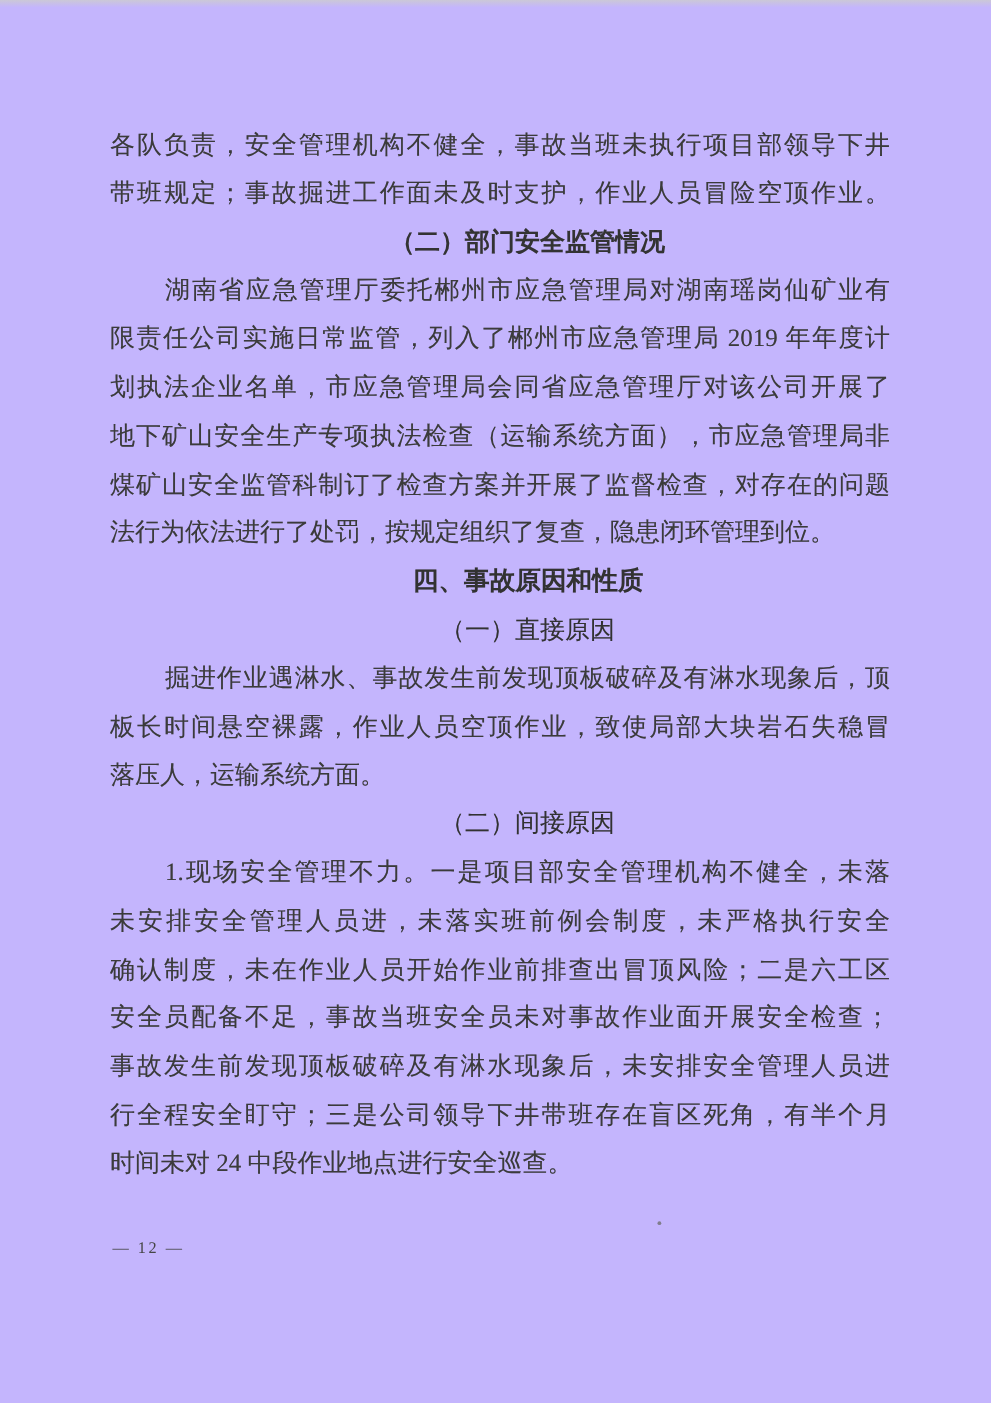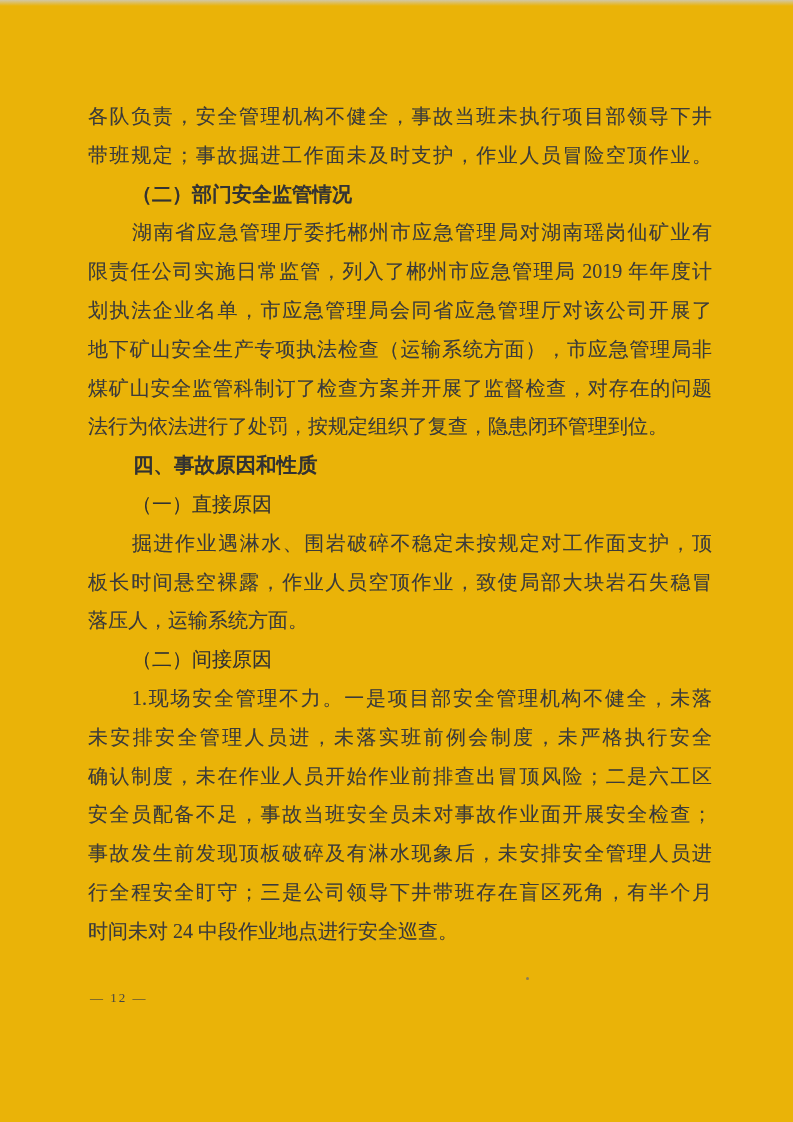--- a/index.html
+++ b/index.html
@@ -4,21 +4,21 @@
 <style>
   html, body {
     margin: 0;
     padding: 0;
     background: #ffffff;
   }
   .page {
     position: relative;
     width: 793px;
     height: 1122px;
-    background: #eab308;
+    background: #c4b5fd;
     overflow: hidden;
     font-family: "Liberation Serif", serif;
   }
   
   .scan-edge {
     position: absolute;
     top: 0; left: 0;
     width: 100%; height: 6px;
     background: linear-gradient(to bottom, #cdcdcd, rgba(255,255,255,0));
     opacity: .8;
@@ -39,20 +39,21 @@
     overflow: visible;
     text-shadow: 0 0 0.5px rgba(59,59,59,0.35);
   }
   .line.fill {
     text-align: justify;
     text-align-last: justify;
     text-justify: inter-character;
   }
   .line.indent {
     text-indent: 2.2em;
+    text-align: center;
   }
   .line.chapter-heading {
     font-weight: bold;
     font-family: Liberation Serif, serif;
     font-size: 20.5px;
     color: #323232;
   }
   .line.section-heading {
     font-weight: 600;
     color: #333333;
@@ -92,21 +93,21 @@
       <div class="line body fill">带班规定；事故掘进工作面未及时支护，作业人员冒险空顶作业。</div>
       <div class="line section-heading indent">（二）部门安全监管情况</div>
       <div class="line body fill indent">湖南省应急管理厅委托郴州市应急管理局对湖南瑶岗仙矿业有</div>
       <div class="line body fill">限责任公司实施日常监管，列入了郴州市应急管理局 2019 年年度计</div>
       <div class="line body fill">划执法企业名单，市应急管理局会同省应急管理厅对该公司开展了</div>
       <div class="line body fill">地下矿山安全生产专项执法检查（运输系统方面），市应急管理局非</div>
       <div class="line body fill">煤矿山安全监管科制订了检查方案并开展了监督检查，对存在的问题</div>
       <div class="line body">法行为依法进行了处罚，按规定组织了复查，隐患闭环管理到位。</div>
       <div class="line chapter-heading indent">四、事故原因和性质</div>
       <div class="line subsection-heading indent">（一）直接原因</div>
-      <div class="line body fill indent">掘进作业遇淋水、围岩破碎不稳定未按规定对工作面支护，顶</div>
+      <div class="line body fill indent">掘进作业遇淋水、事故发生前发现顶板破碎及有淋水现象后，顶</div>
       <div class="line body fill">板长时间悬空裸露，作业人员空顶作业，致使局部大块岩石失稳冒</div>
       <div class="line body">落压人，运输系统方面。</div>
       <div class="line subsection-heading indent">（二）间接原因</div>
       <div class="line body fill indent">1.现场安全管理不力。一是项目部安全管理机构不健全，未落</div>
       <div class="line body fill">未安排安全管理人员进，未落实班前例会制度，未严格执行安全</div>
       <div class="line body fill">确认制度，未在作业人员开始作业前排查出冒顶风险；二是六工区</div>
       <div class="line body fill">安全员配备不足，事故当班安全员未对事故作业面开展安全检查；</div>
       <div class="line body fill">事故发生前发现顶板破碎及有淋水现象后，未安排安全管理人员进</div>
       <div class="line body fill">行全程安全盯守；三是公司领导下井带班存在盲区死角，有半个月</div>
       <div class="line body">时间未对 24 中段作业地点进行安全巡查。</div>

